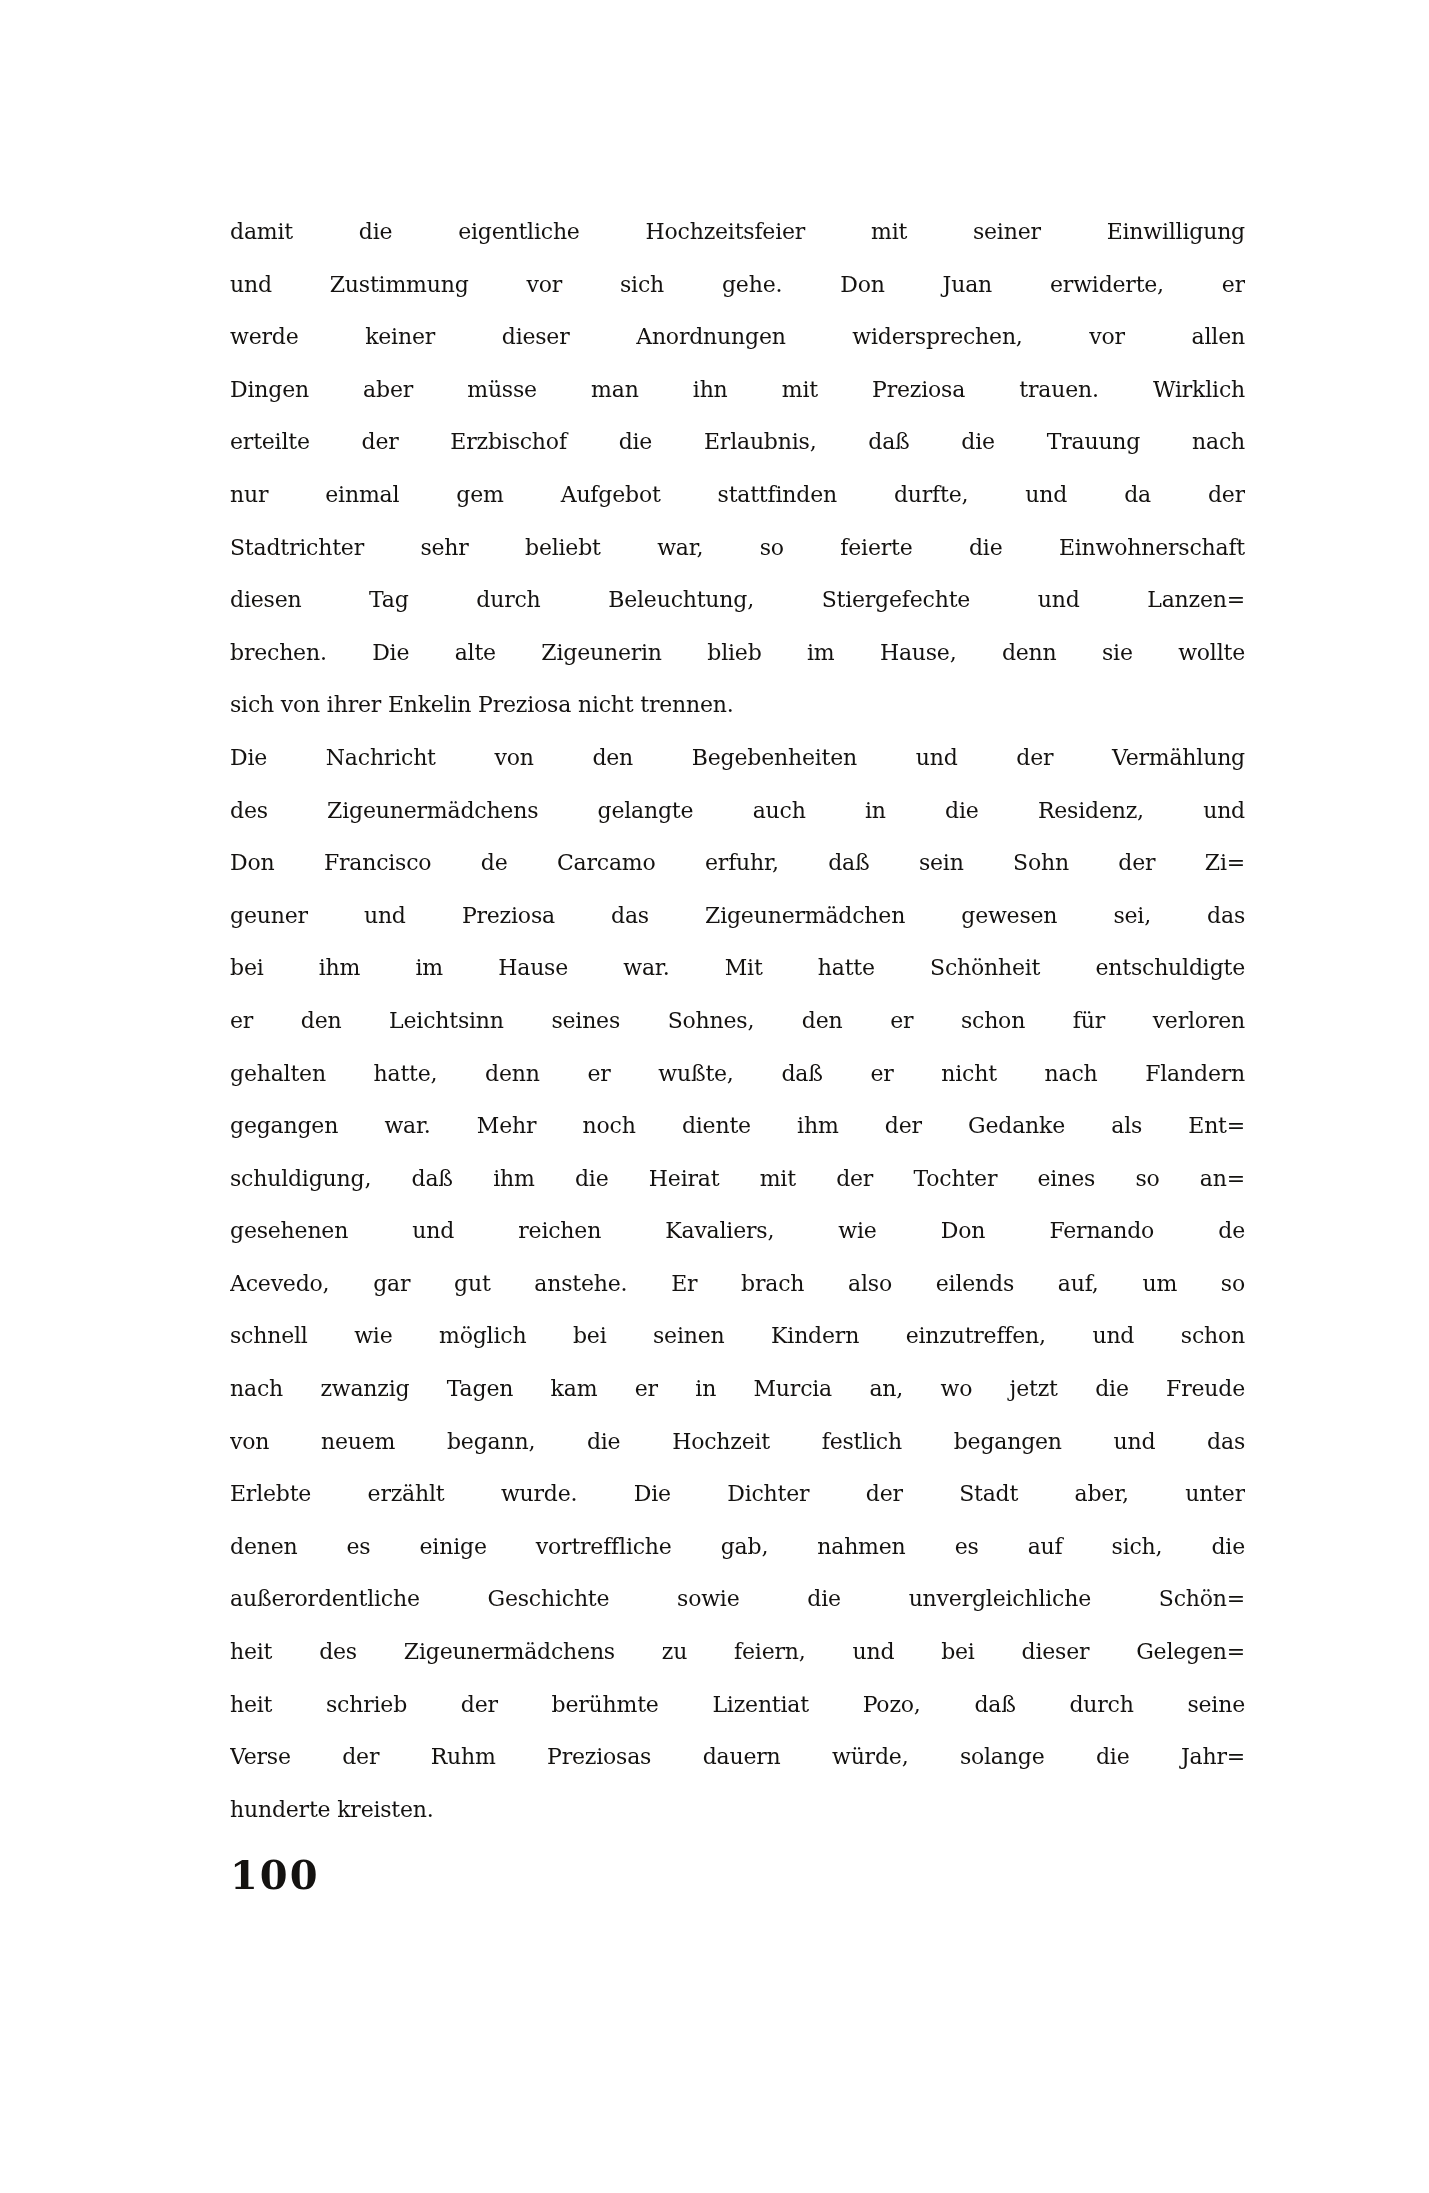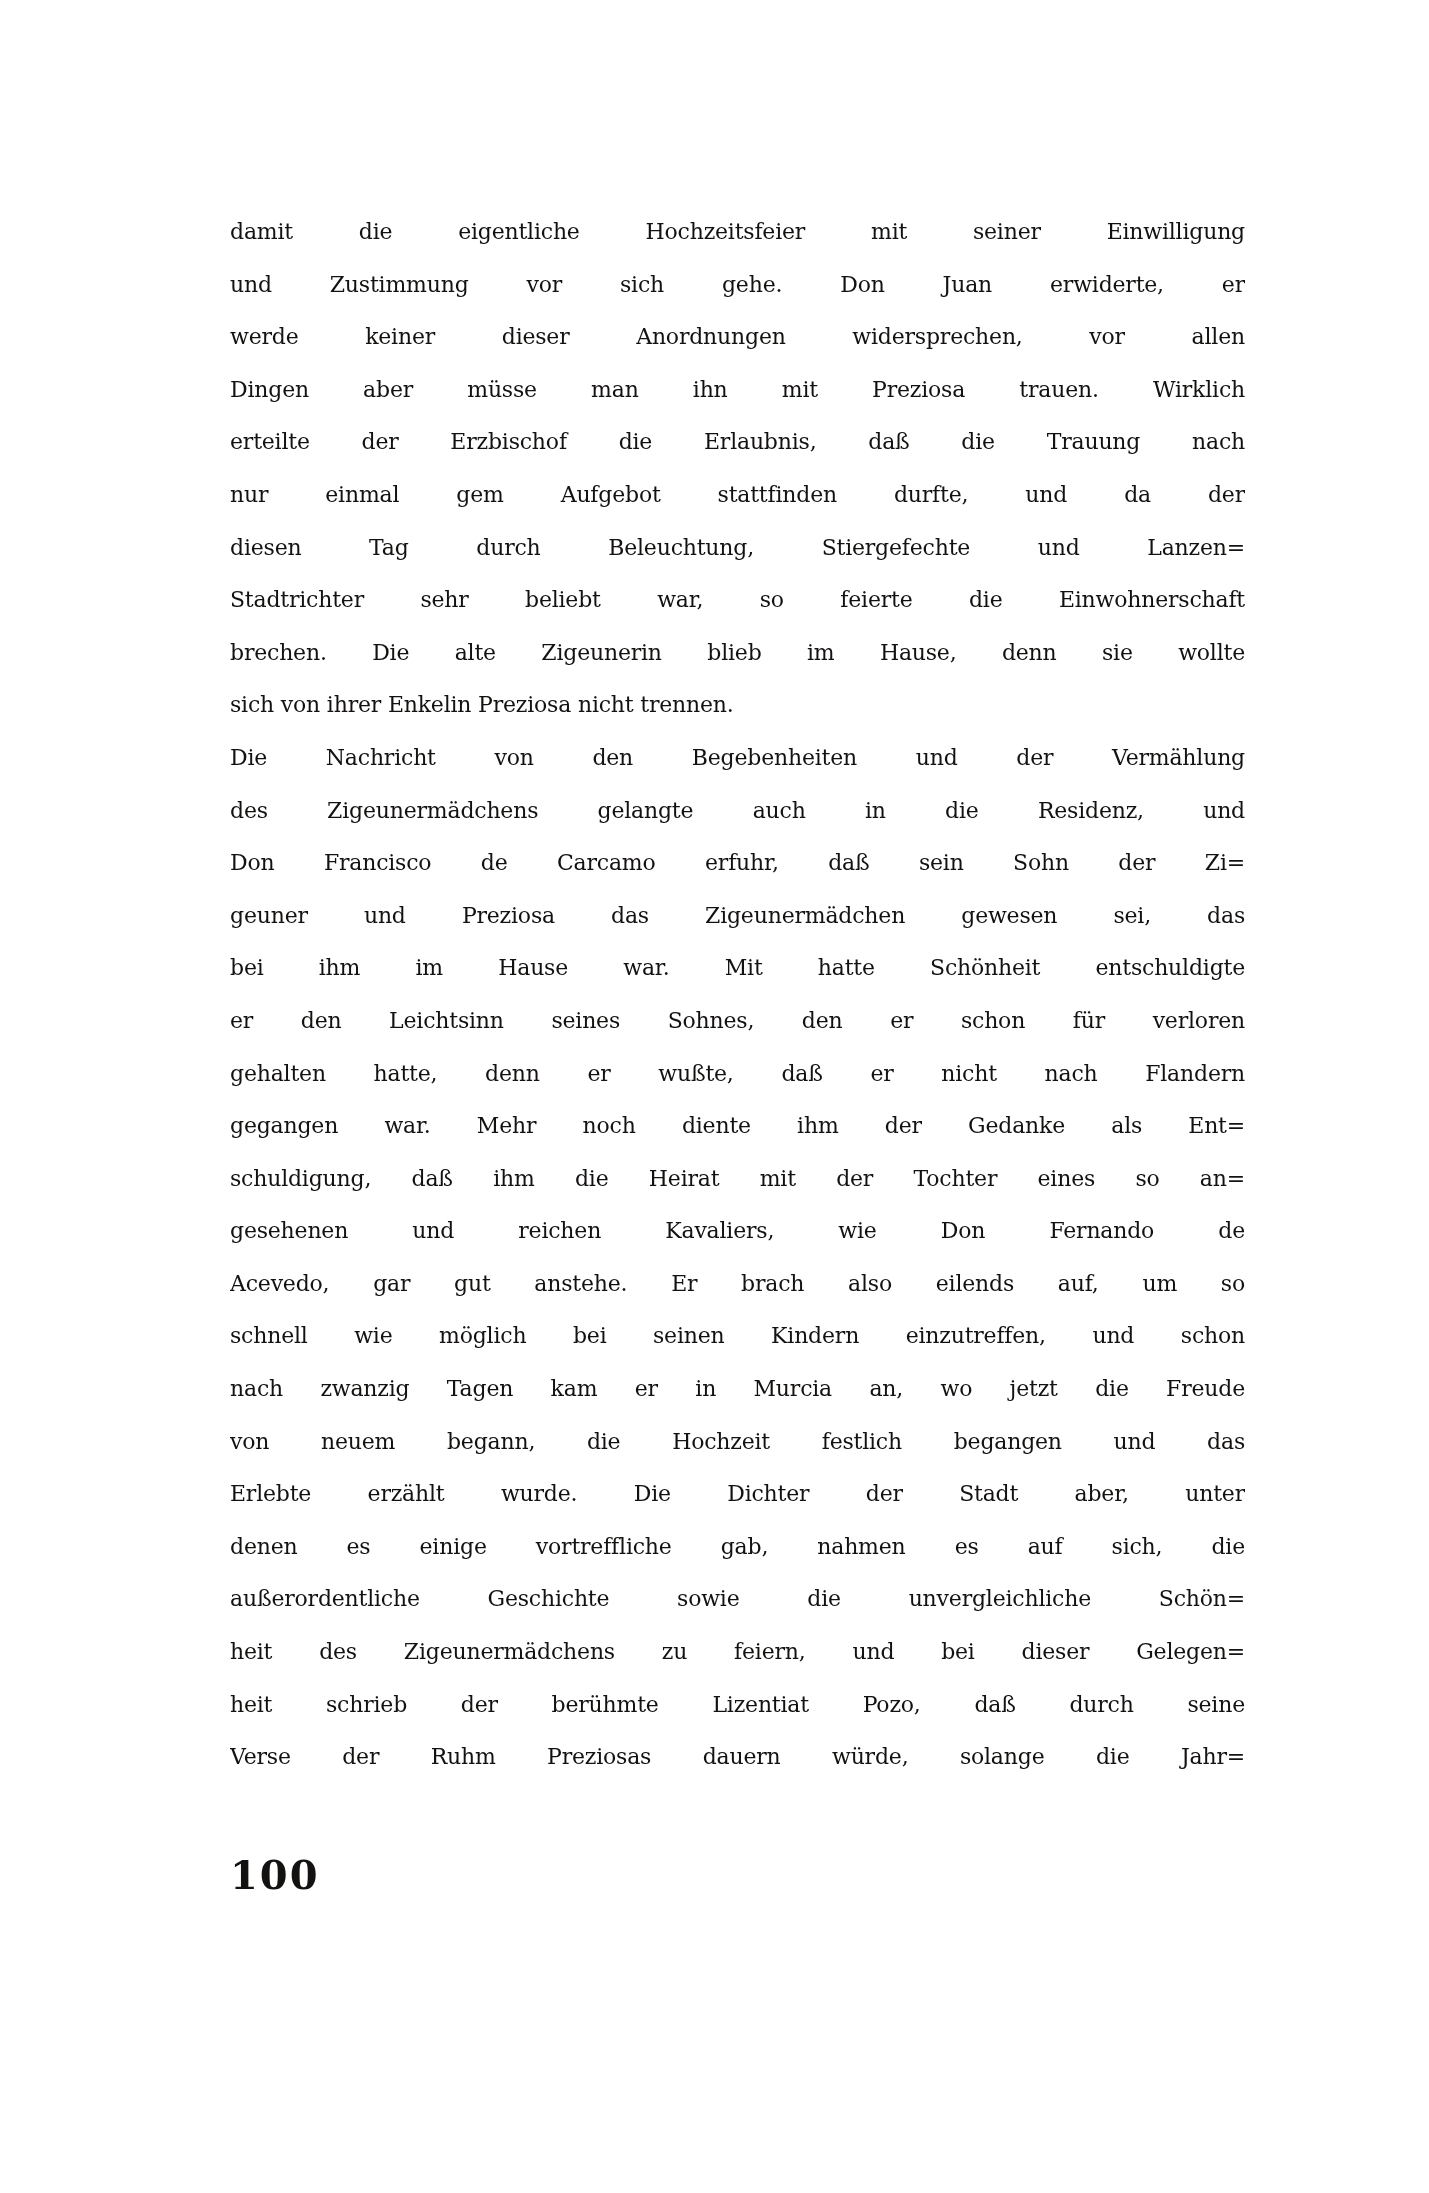--- a/index.html
+++ b/index.html
@@ -51,22 +51,22 @@
 <body>
 
 <div class="scan-page">
   <div class="text-block">
     <div class="line">damit die eigentliche Hochzeitsfeier mit seiner Einwilligung</div>
     <div class="line">und Zustimmung vor sich gehe. Don Juan erwiderte, er</div>
     <div class="line">werde keiner dieser Anordnungen widersprechen, vor allen</div>
     <div class="line">Dingen aber müsse man ihn mit Preziosa trauen. Wirklich</div>
     <div class="line">erteilte der Erzbischof die Erlaubnis, daß die Trauung nach</div>
     <div class="line">nur einmal gem Aufgebot stattfinden durfte, und da der</div>
+    <div class="line">Stadtrichter sehr beliebt war, so feierte die Einwohnerschaft</div>
     <div class="line">diesen Tag durch Beleuchtung, Stiergefechte und Lanzen=</div>
-    <div class="line">Stadtrichter sehr beliebt war, so feierte die Einwohnerschaft</div>
     <div class="line">brechen. Die alte Zigeunerin blieb im Hause, denn sie wollte</div>
     <div class="line para-end">sich von ihrer Enkelin Preziosa nicht trennen.</div>
     <div class="line">Die Nachricht von den Begebenheiten und der Vermählung</div>
     <div class="line">des Zigeunermädchens gelangte auch in die Residenz, und</div>
     <div class="line">Don Francisco de Carcamo erfuhr, daß sein Sohn der Zi=</div>
     <div class="line">geuner und Preziosa das Zigeunermädchen gewesen sei, das</div>
     <div class="line">bei ihm im Hause war. Mit hatte Schönheit entschuldigte</div>
     <div class="line">er den Leichtsinn seines Sohnes, den er schon für verloren</div>
     <div class="line">gehalten hatte, denn er wußte, daß er nicht nach Flandern</div>
     <div class="line">gegangen war. Mehr noch diente ihm der Gedanke als Ent=</div>
@@ -75,15 +75,16 @@
     <div class="line">Acevedo, gar gut anstehe. Er brach also eilends auf, um so</div>
     <div class="line">schnell wie möglich bei seinen Kindern einzutreffen, und schon</div>
     <div class="line">nach zwanzig Tagen kam er in Murcia an, wo jetzt die Freude</div>
     <div class="line">von neuem begann, die Hochzeit festlich begangen und das</div>
     <div class="line">Erlebte erzählt wurde. Die Dichter der Stadt aber, unter</div>
     <div class="line">denen es einige vortreffliche gab, nahmen es auf sich, die</div>
     <div class="line">außerordentliche Geschichte sowie die unvergleichliche Schön=</div>
     <div class="line">heit des Zigeunermädchens zu feiern, und bei dieser Gelegen=</div>
     <div class="line">heit schrieb der berühmte Lizentiat Pozo, daß durch seine</div>
     <div class="line">Verse der Ruhm Preziosas dauern würde, solange die Jahr=</div>
+    <div class="line para-end">hunderte kreisten.</div>
   </div>
   <div class="page-number">100</div>
 </div>
 
 </body></html>

